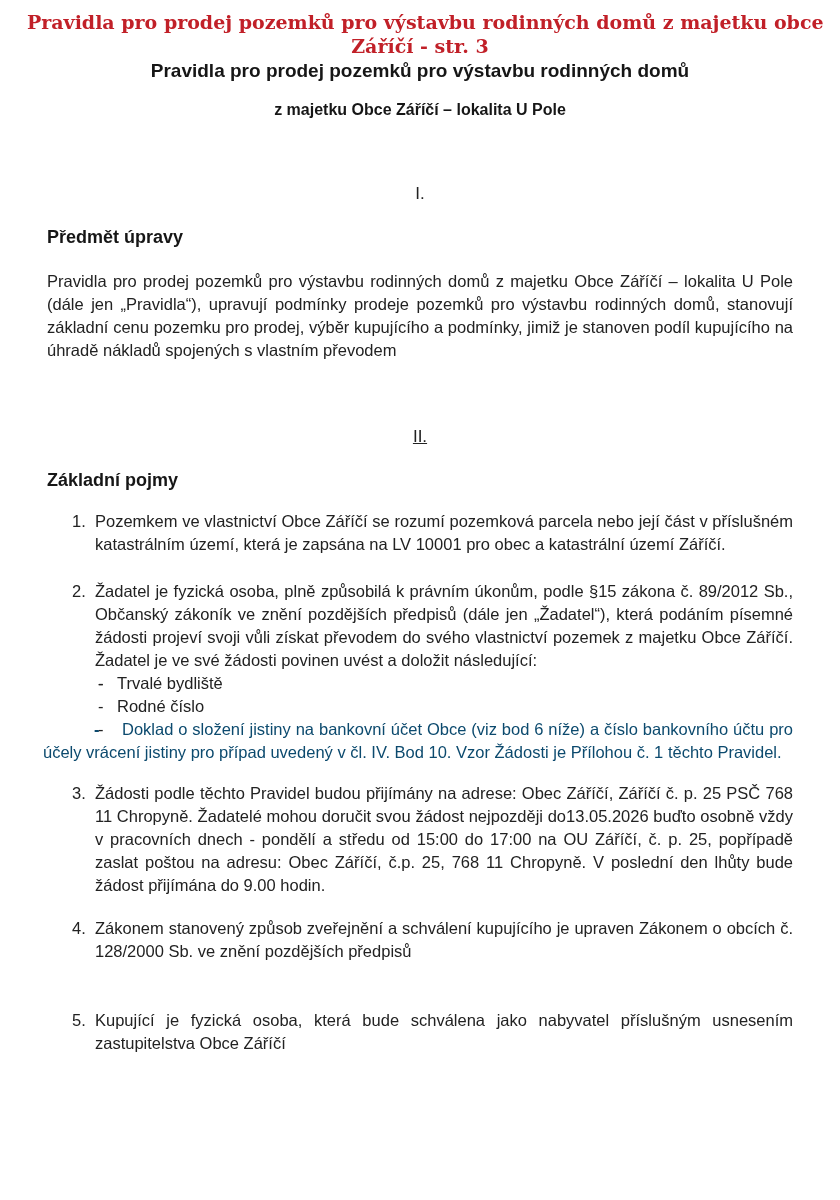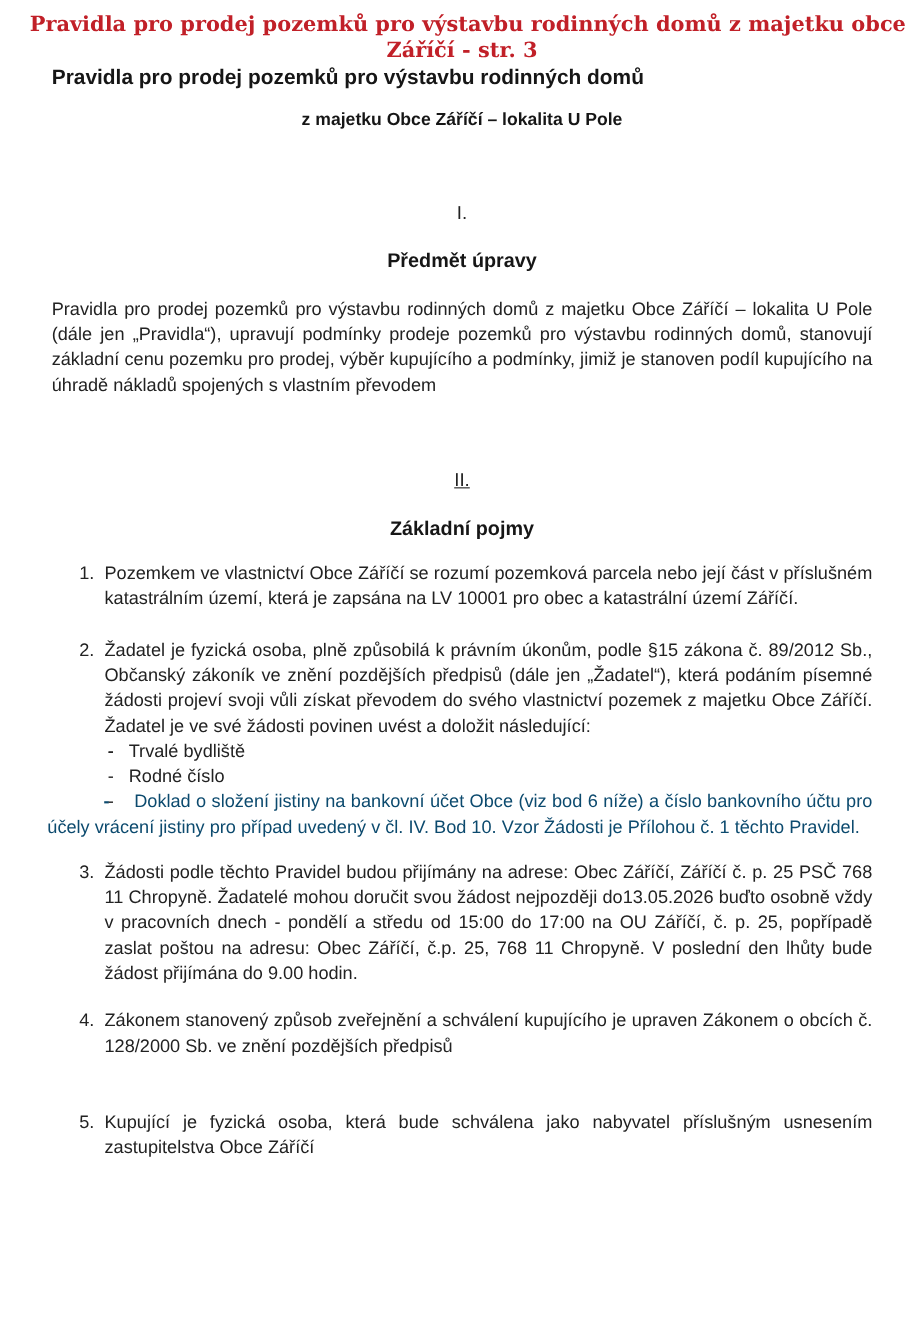--- a/index.html
+++ b/index.html
@@ -19,34 +19,34 @@
     font-size: 19px;
     line-height: 24px;
     color: #c12028;
     white-space: nowrap;
   }
 
   
   .doc-title {
     margin: 2px 0 0 0;
     font-size: 19px; line-height: 22px;
-    font-weight: bold; text-align: left; color: #161616;
+    font-weight: bold; text-align: center; color: #161616;
   }
   .doc-subtitle {
     margin: 17px 0 0 0;
     font-size: 16px; line-height: 22px;
     font-weight: bold; text-align: center; color: #161616;
   }
 
   
   .numeral { text-align: center; font-size: 17px; line-height: 20px; font-weight: normal; color: #222; }
   .n1 { margin-top: 63px; }
   .n2 { margin-top: 65px; text-decoration: underline; }
   .heading {
-    text-align: center; font-weight: bold;
+    text-align: left; font-weight: bold;
     font-size: 18px; line-height: 21px;
     margin-top: 23px; color: #161616;
   }
 
   
   .body-par {
     margin: 22px 0 0 0;
     font-size: 16.5px; line-height: 23px;
     text-align: justify; color: #222;
   }

